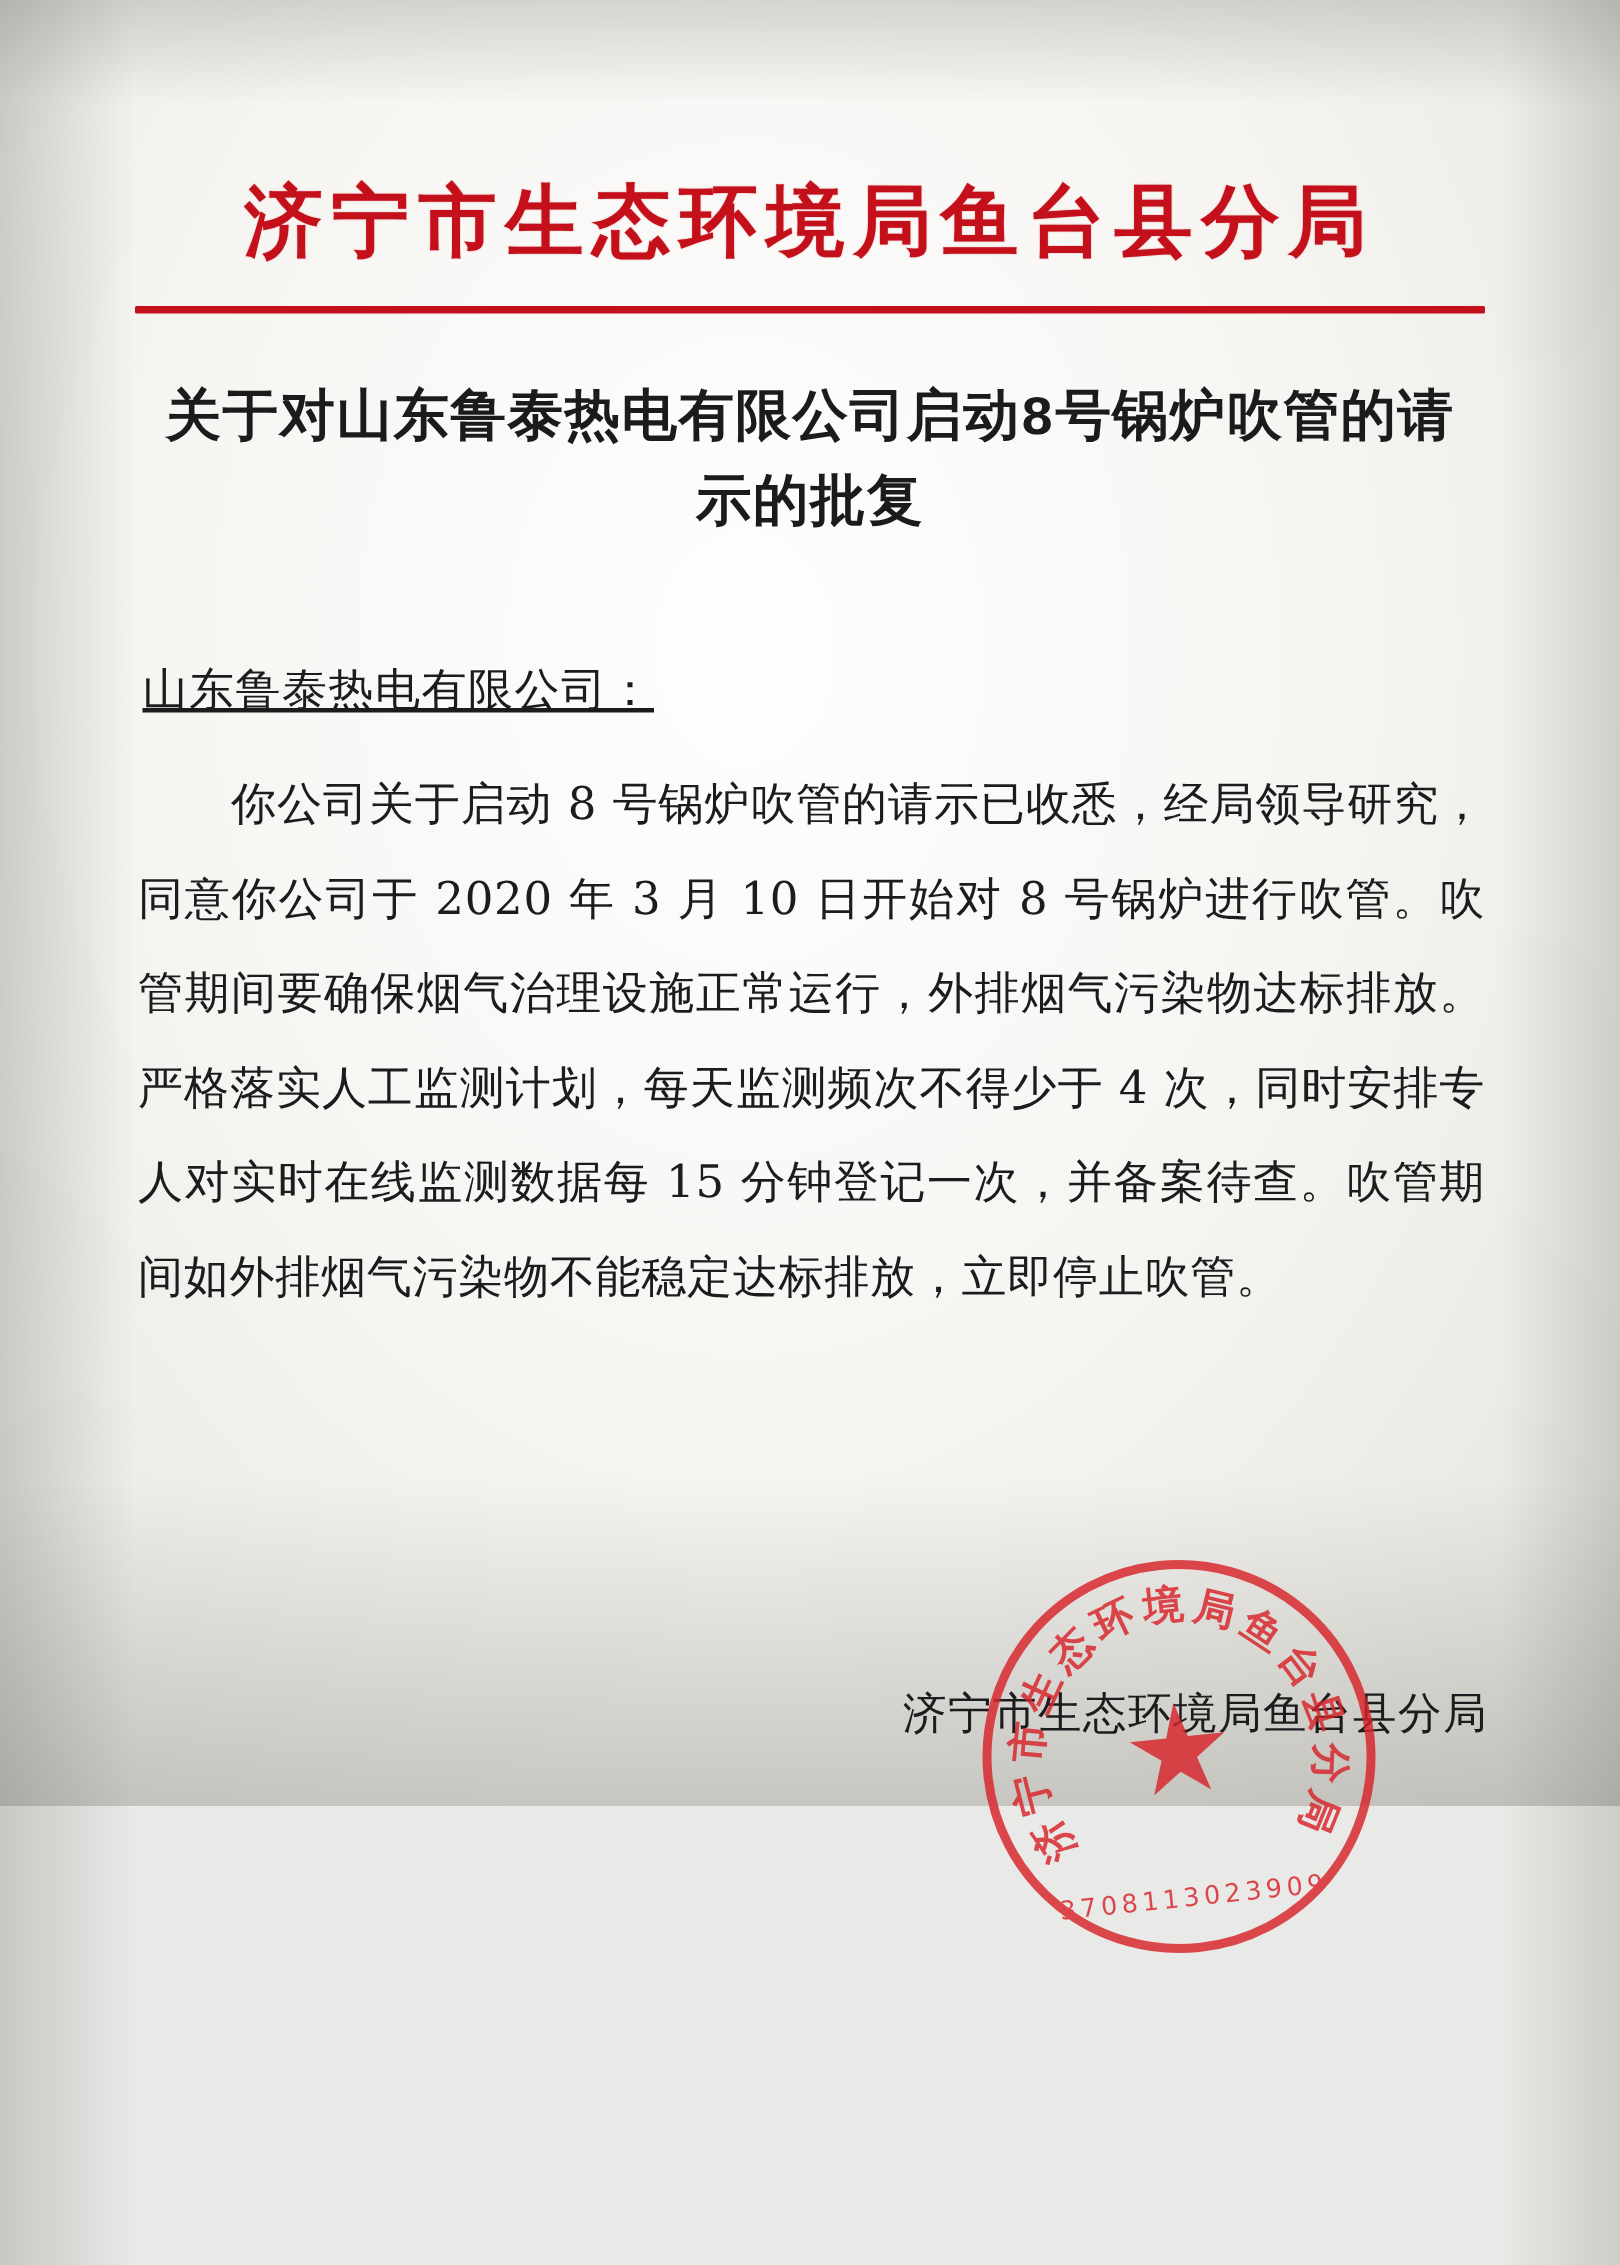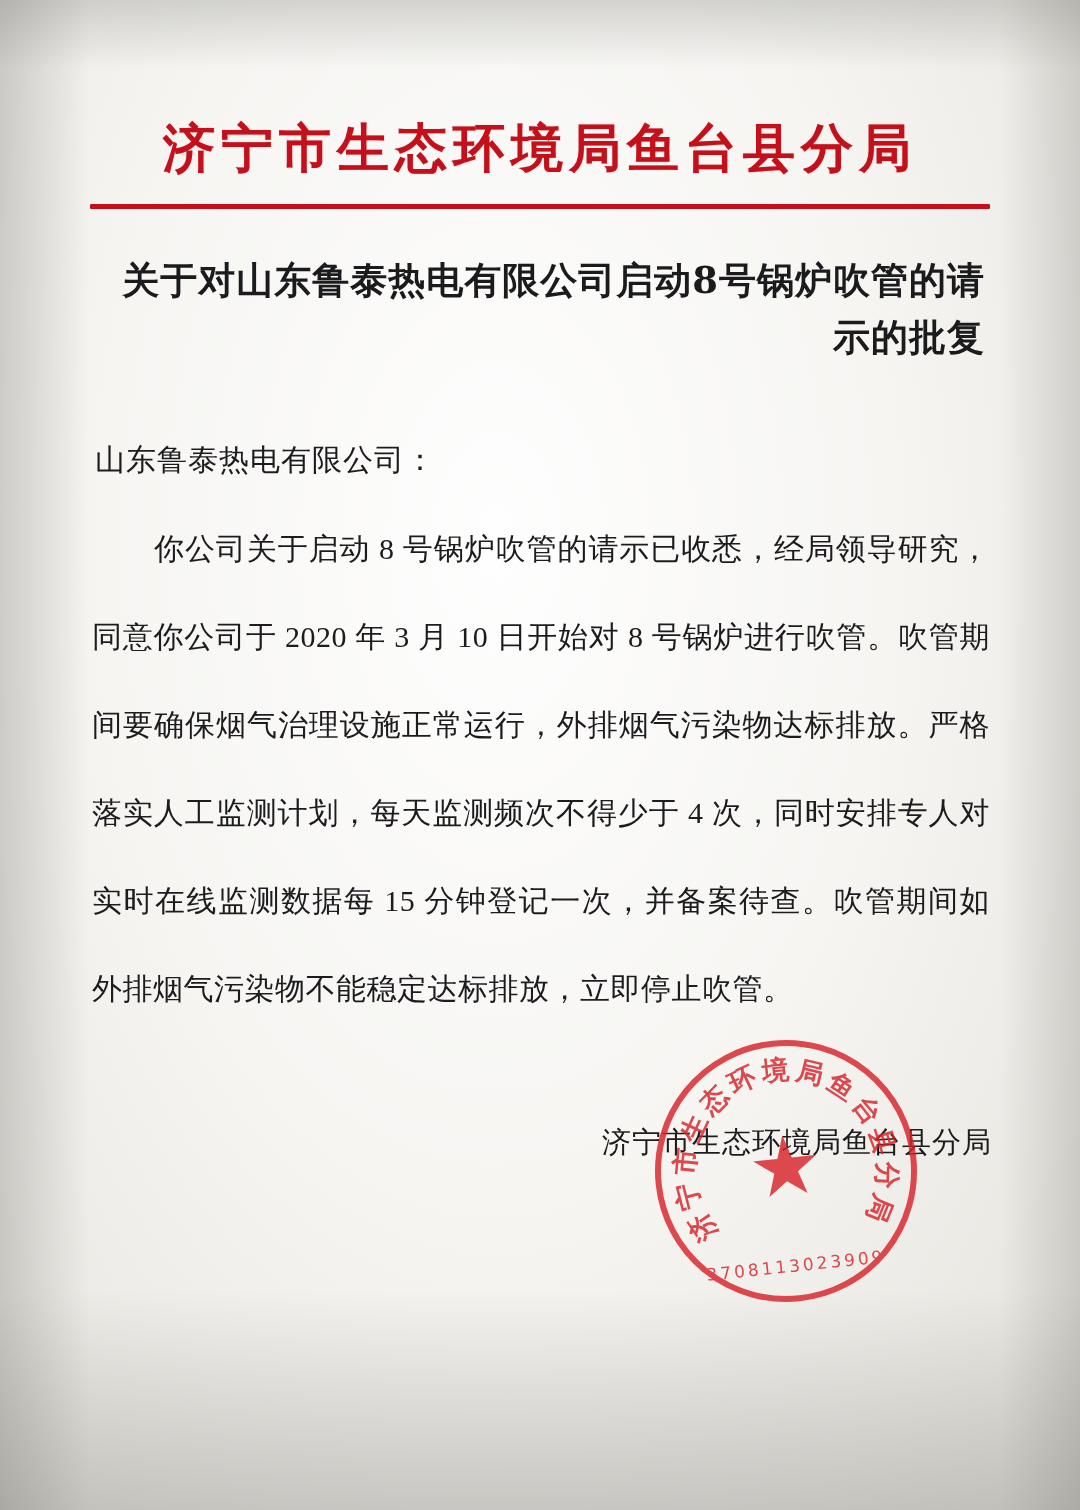--- a/index.html
+++ b/index.html
@@ -12,21 +12,21 @@
     background: #e9e9e7;
     font-family: "DejaVu Serif", "Liberation Serif", serif;
     overflow: hidden;
   }
 
   
   #paper {
     position: absolute;
     left: 0; top: 0;
     width: 1080px;
-    height: 1510px;
+    height: 1204px;
     background:
       radial-gradient(ellipse at 46% 36%, #fefefe 0%, #f6f5f2 48%, #eceae5 78%, #e2e0da 100%);
     box-sizing: border-box;
   }
   
   .shade-left {
     position: absolute; left: 0; top: 0; width: 90px; height: 1510px;
     background: linear-gradient(to right, rgba(120,120,115,0.30), rgba(120,120,115,0.0));
     pointer-events: none;
   }
@@ -71,50 +71,51 @@
     background: #c4101b;
     border-radius: 1px;
   }
 
   
   #doc-title {
     position: absolute;
     left: 95px;
     top: 252px;
     width: 890px;
-    text-align: right;
+    text-align: center;
     font-weight: bold;
     font-size: 37px;
     line-height: 1.55;
     color: #1b1b1d;
     letter-spacing: 1px;
+    font-family: Liberation Mono, monospace;
   }
 
   
   #recipient {
     position: absolute;
     left: 95px;
     top: 440px;
     font-size: 30px;
     color: #1c1c1e;
     letter-spacing: 1px;
+    text-decoration: underline;
   }
   #body-text {
     position: absolute;
     left: 92px;
     top: 505px;
     width: 898px;
     font-size: 30px;
-    line-height: 88px;
+    line-height: 63px;
     color: #1c1c1e;
     text-align: justify;
     text-justify: inter-ideograph;
     text-indent: 62px;
     letter-spacing: 0.5px;
-    font-family: Liberation Serif, serif;
   }
 
   
   #signature {
     position: absolute;
     right: 88px;
     top: 1108px;
     text-align: right;
     font-size: 29px;
     color: #1c1c1e;

